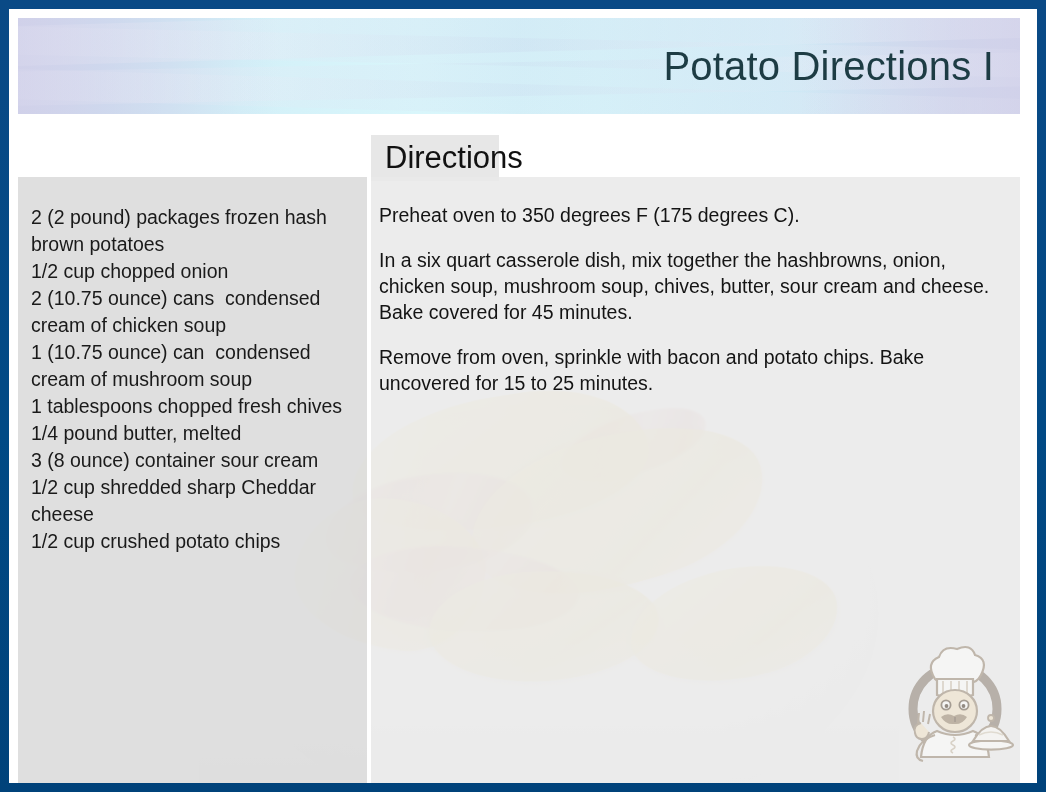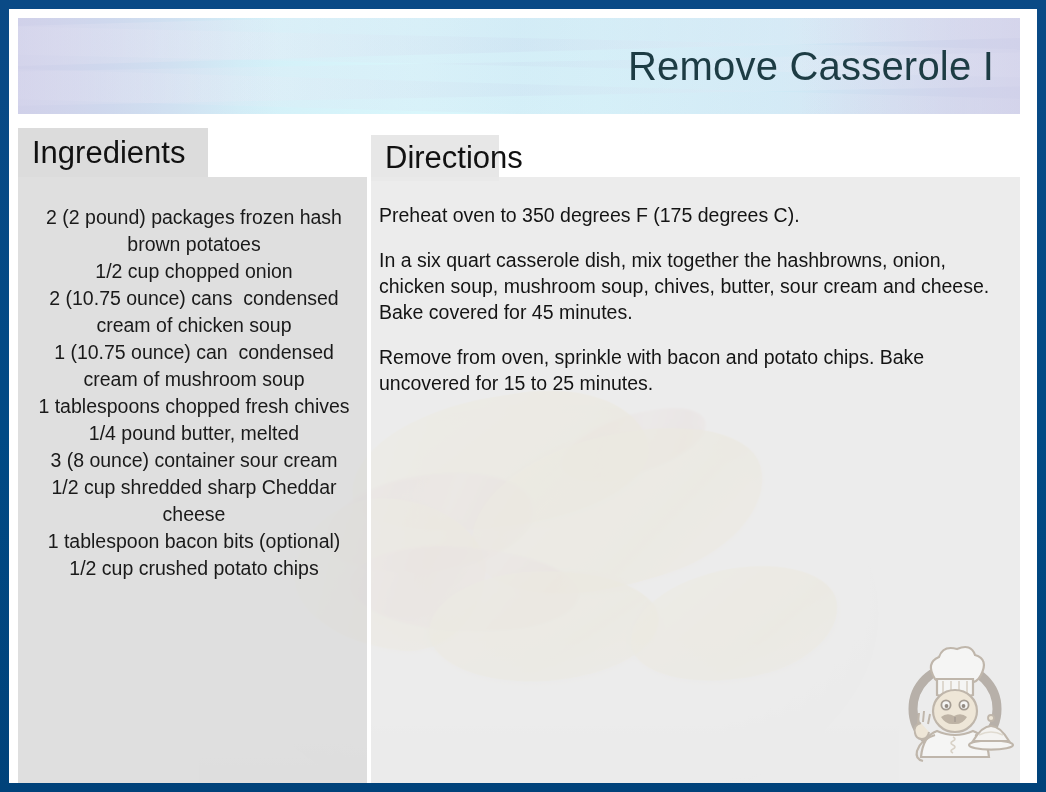--- a/index.html
+++ b/index.html
@@ -187,21 +187,20 @@
     position: absolute;
     z-index: 2;
   }
   .panel-body .body-inner { position: relative; z-index: 3; }
 
   
   #ingredients-head { left: 9px;  top: 119px; width: 190px; height: 49px; }
   #ingredients-body {
     left: 9px; top: 168px; width: 349px; height: 606px;
     background: rgba(220,220,220,0.92);
-    text-align: center;
   }
   #ingredients-list {
     padding: 27px 10px 0 13px;
     font-size: 19.5px;
     line-height: 27px;
     color: #1a1a1a;
   }
   #ingredients-list .ing-line { white-space: pre-wrap; }
 
   
@@ -244,51 +243,47 @@
 <div id="page">
   <div id="sheet">
 
     <div id="banner">
       <div class="wave w1"></div>
       <div class="wave w2"></div>
       <div class="wave w3"></div>
       <div class="wave w4"></div>
       <div class="tint-l"></div>
       <div class="tint-r"></div>
-      <div id="recipe-title">Remove Casserole I</div>
+      <div id="recipe-title">Potato Directions I</div>
     </div>
 
     <div id="food-photo">
       <div class="plate"></div>
       <div class="bacon b3"></div>
       <div class="toast t1"></div>
       <div class="bacon b1"></div>
       <div class="toast t2"></div>
       <div class="toast t3"></div>
       <div class="bacon b2"></div>
       <div class="toast t4"></div>
       <div class="toast t5"></div>
       <div class="fade-left"></div>
       <div class="fade-bottom"></div>
     </div>
 
-    <div class="panel-head" id="ingredients-head">
-      <div class="head-text">Ingredients</div>
-    </div>
     <div class="panel-body" id="ingredients-body">
       <div class="body-inner" id="ingredients-list">
           <div class="ing-line">2 (2 pound) packages frozen hash brown potatoes</div>
           <div class="ing-line">1/2 cup chopped onion</div>
           <div class="ing-line">2 (10.75 ounce) cans  condensed cream of chicken soup</div>
           <div class="ing-line">1 (10.75 ounce) can  condensed cream of mushroom soup</div>
           <div class="ing-line">1 tablespoons chopped fresh chives</div>
           <div class="ing-line">1/4 pound butter, melted</div>
           <div class="ing-line">3 (8 ounce) container sour cream</div>
           <div class="ing-line">1/2 cup shredded sharp Cheddar cheese</div>
-          <div class="ing-line">1 tablespoon bacon bits (optional)</div>
           <div class="ing-line">1/2 cup crushed potato chips</div>
         </div>
     </div>
 
     <div id="column-gap"></div>
 
     <div class="panel-head" id="directions-head">
       <div class="head-text">Directions</div>
     </div>
     <div class="panel-body" id="directions-body">

